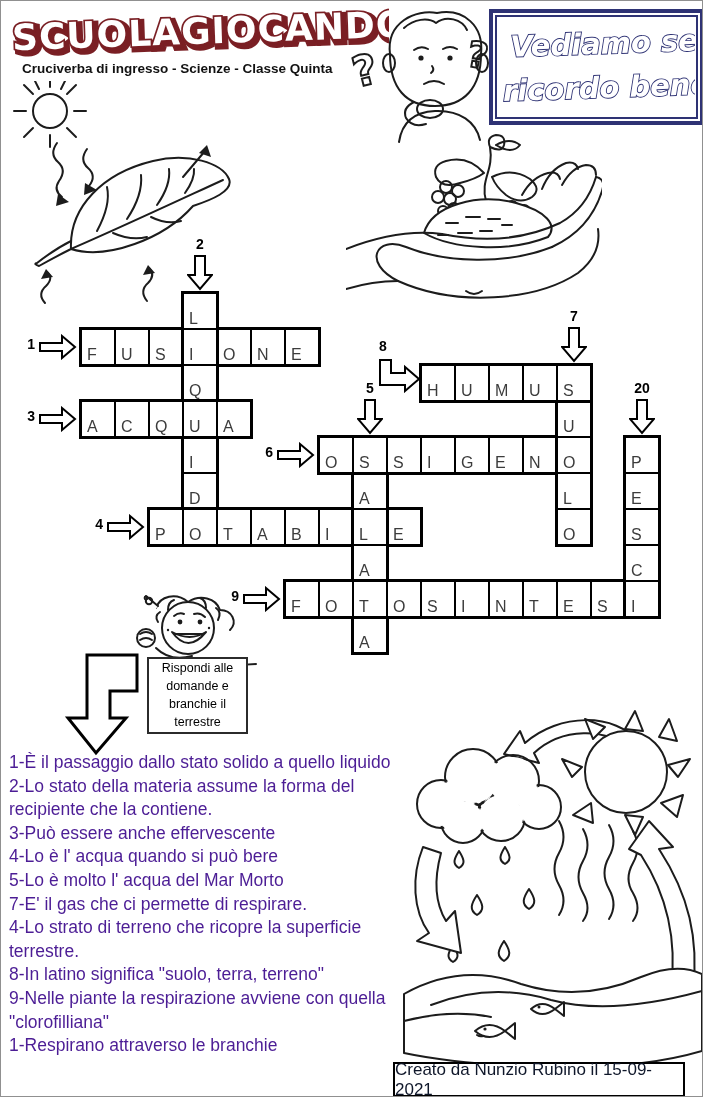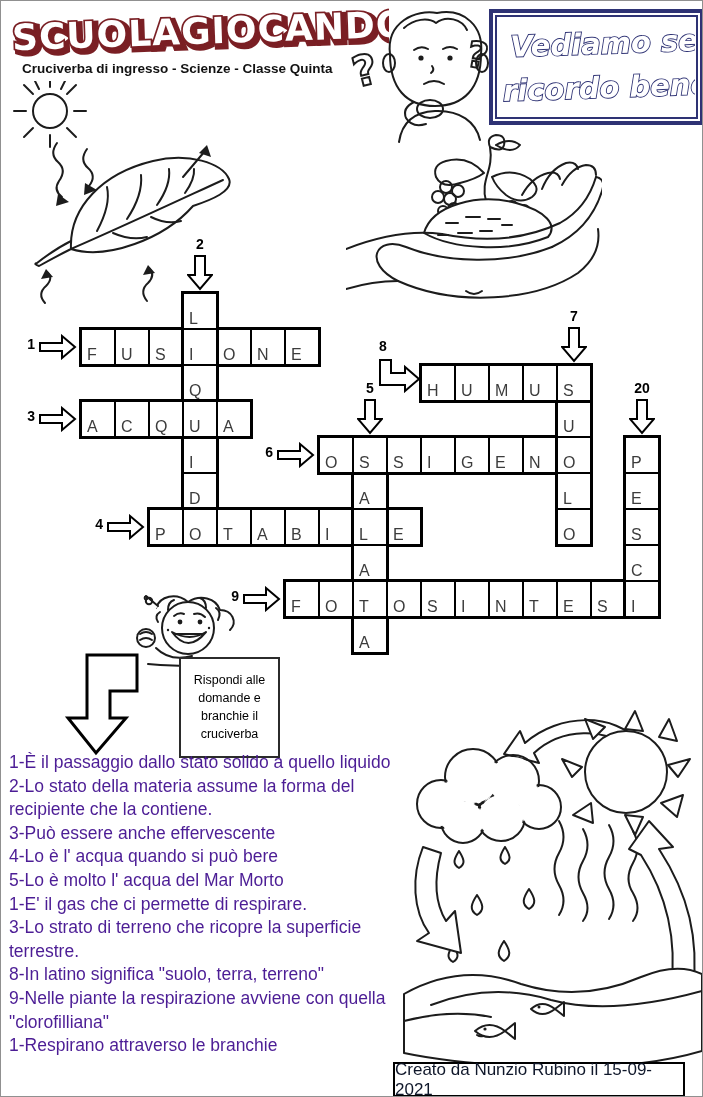--- a/index.html
+++ b/index.html
@@ -30,21 +30,21 @@
   .cw-num{position:absolute; font-size:14px; font-weight:bold; color:#000; line-height:1;}
   .block-arrow polygon{fill:#fff; stroke:#000; stroke-width:2; stroke-linejoin:miter;}
   
   .art path,.art circle,.art ellipse,.art line,.art polyline{fill:none; stroke:#1c1c1c; stroke-width:2; stroke-linecap:round; stroke-linejoin:round;}
   .art .fillw{fill:#ffffff;}
   .art .fillb{fill:#1c1c1c; stroke:none;}
   .art .nostroke{stroke:none;}
   .art text{font-family:"DejaVu Sans", sans-serif;}
   
   .instruction-box{left:146px; top:656px; width:93px; border:2px solid #2b2b2b; background:#fff;
-    padding:12px 2px; text-align:center; font-size:12.5px; line-height:1.45; color:#000;margin-left:32px;}
+    padding:0 2px; text-align:center; font-size:12.5px; line-height:1.45; color:#000;}
   .clues{left:8px; top:750px; width:440px; color:#4c1d95;}
   .clues .clue-line{font-size:17.5px; line-height:23.6px; white-space:nowrap;}
   .credit-box{left:392px; top:1061px; width:288px; height:31px; border:2px solid #000; background:#fff;
     font-size:17px; color:#0f172a; display:flex; align-items:center; justify-content:center;}
 </style>
 </head>
 <body>
 
 <div class="page">
 
@@ -409,21 +409,21 @@
   </svg>
 
   <svg class="abs block-arrow" style="left:60px;top:650px;" width="82" height="108" viewBox="0 0 82 108">
     <polygon points="26,4 76,4 76,40 49,40 49,67 65,67 35,102 7,67 26,67" style="stroke-width:3"></polygon>
   </svg>
 
   <div class="abs instruction-box">
     <div>Rispondi alle</div>
     <div>domande e</div>
     <div>branchie il</div>
-    <div>cruciverba</div>
+    <div>terrestre</div>
   </div>
 
   <svg class="abs art" style="left:400px;top:698px;" width="303 " height="382" viewBox="0 0 303 382">
 
     <path class="fillw" d="M103,55 L119,32 L124,44 C158,14 214,13 239,44 L229,52 C206,27 160,29 133,54 L138,64 Z"></path>
 
     <g>
       <g>
         <path class="fillw" d="M224,30 l10,-18 l8,20 Z"></path>
           <path class="fillw" d="M224,116 l10,20 l8,-18 Z"></path>
@@ -486,22 +486,22 @@
     </g>
   </svg>
 
   <div class="abs clues">
     <div class="clue-line">1-È il passaggio dallo stato solido a quello liquido</div>
     <div class="clue-line">2-Lo stato della materia assume la forma del</div>
     <div class="clue-line">recipiente che la contiene.</div>
     <div class="clue-line">3-Può essere anche effervescente</div>
     <div class="clue-line">4-Lo è l' acqua quando si può bere</div>
     <div class="clue-line">5-Lo è molto l' acqua del Mar Morto</div>
-    <div class="clue-line">1-E' il gas che ci permette di respirare.</div>
-    <div class="clue-line">3-Lo strato di terreno che ricopre la superficie</div>
+    <div class="clue-line">7-E' il gas che ci permette di respirare.</div>
+    <div class="clue-line">4-Lo strato di terreno che ricopre la superficie</div>
     <div class="clue-line">terrestre.</div>
     <div class="clue-line">8-In latino significa "suolo, terra, terreno"</div>
     <div class="clue-line">9-Nelle piante la respirazione avviene con quella</div>
     <div class="clue-line">"clorofilliana"</div>
     <div class="clue-line">1-Respirano attraverso le branchie</div>
   </div>
 
   <div class="abs credit-box">
     <span>Creato da Nunzio Rubino il 15-09-2021</span>
   </div>

